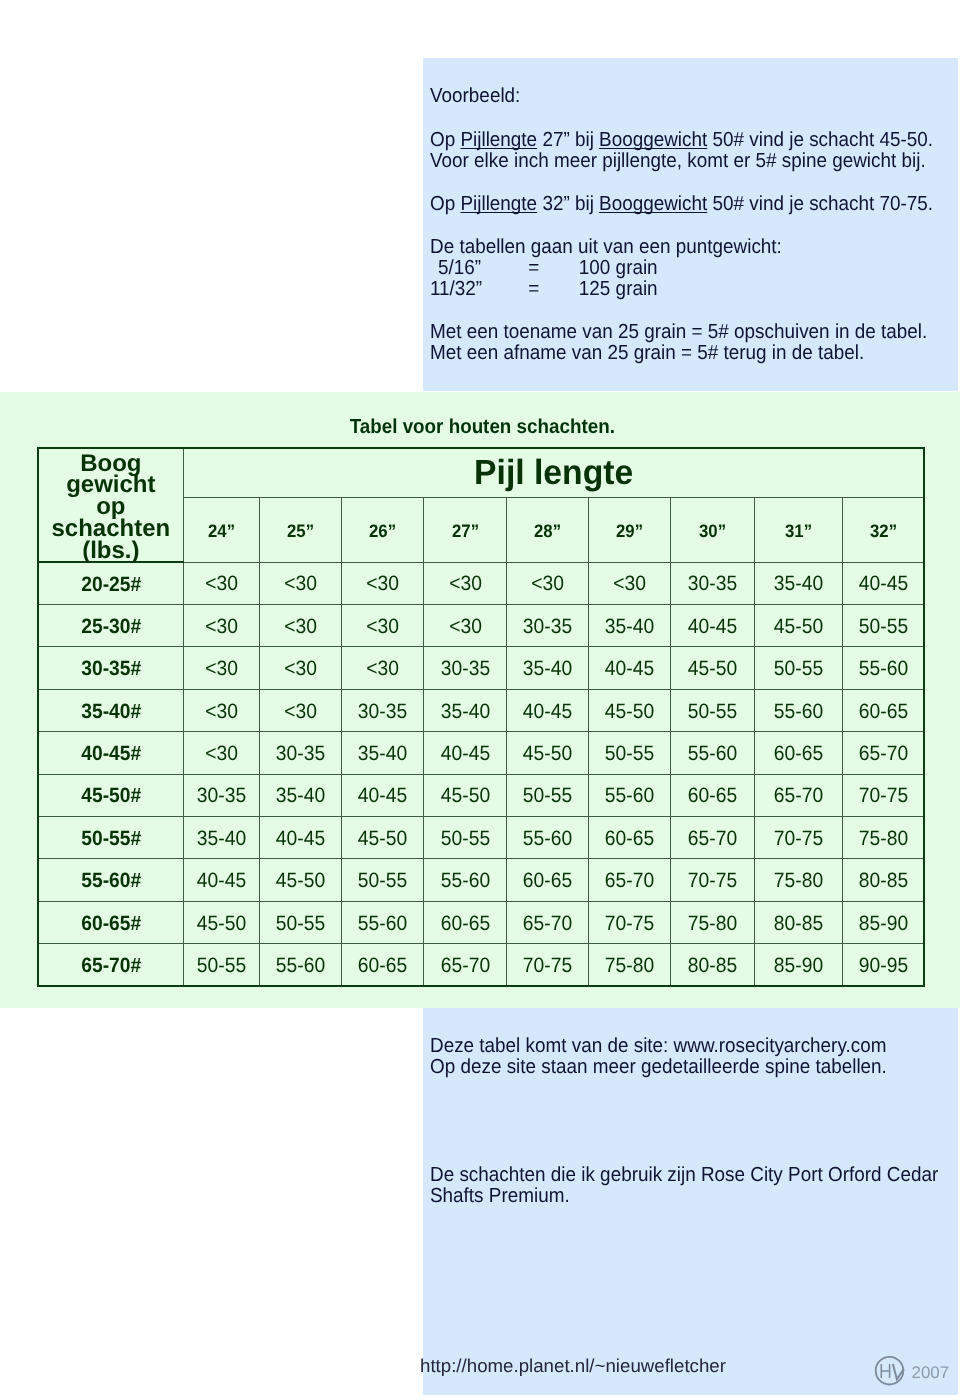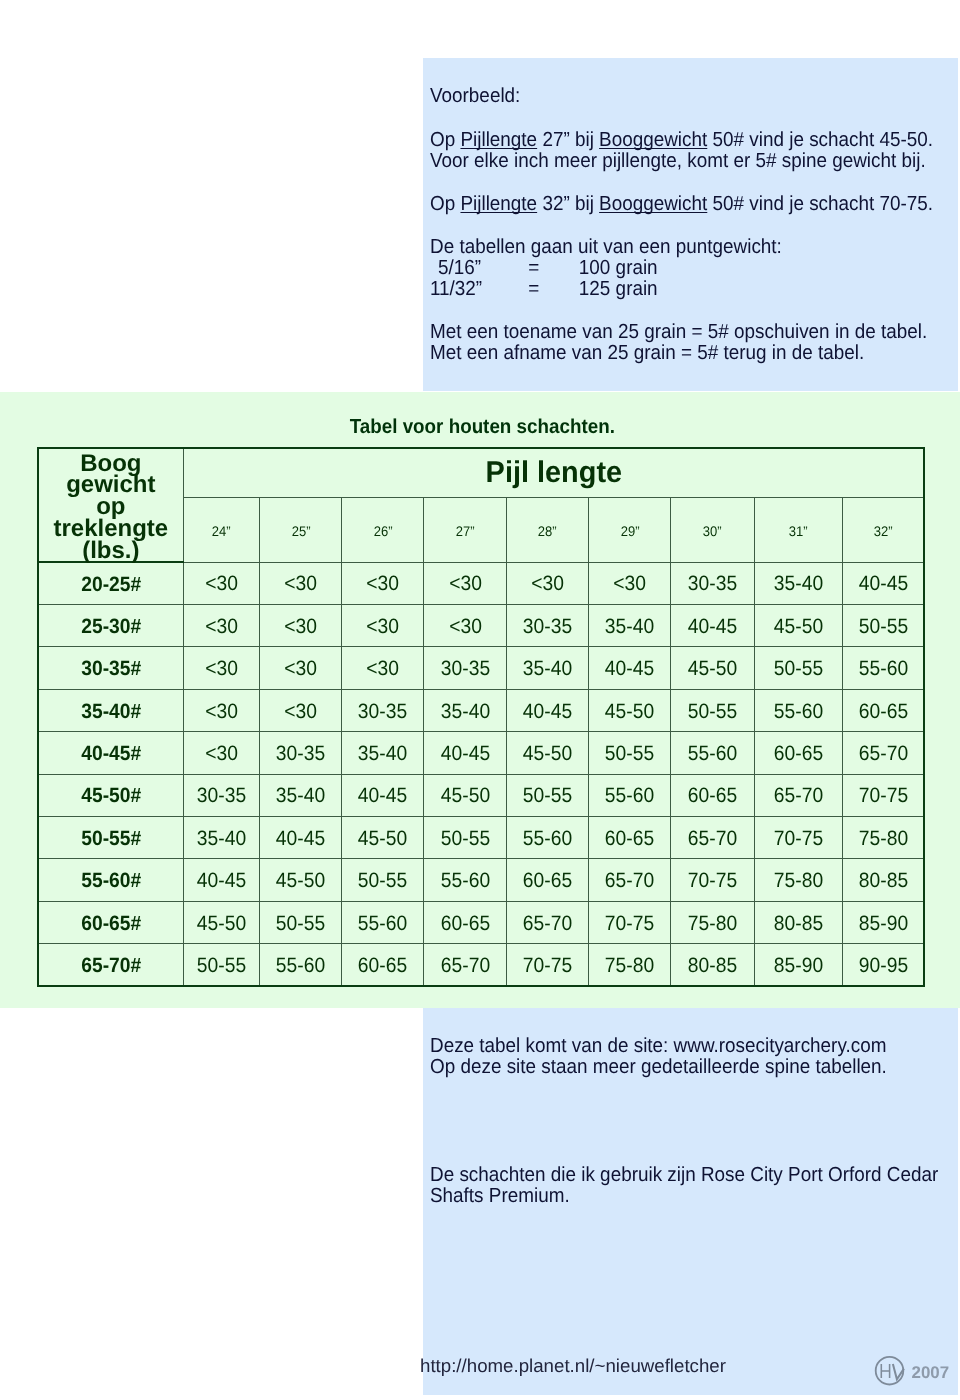--- a/index.html
+++ b/index.html
@@ -37,38 +37,38 @@
        border-collapse:collapse;table-layout:fixed;width:888px;}
   #spine-table td{border:1px solid #3d5c44;
        color:#063206;text-align:center;vertical-align:middle;
        padding:0;font-size:19px;box-sizing:border-box;}
   #spine-table .outer-l{border-left:2px solid #0a3d12;}
   #spine-table .outer-t{border-top:2px solid #0a3d12;}
   #spine-table .outer-r{border-right:2px solid #0a3d12;}
   #spine-table .outer-b{border-bottom:2px solid #0a3d12;}
   #spine-table .rowhdr{font-weight:bold;font-size:24px;line-height:21.7px;height:100.5px;padding-top:4px;}
   #spine-table .rowhdr span{display:block;}
-  #spine-table .grouphdr{font-weight:bold;font-size:30px;height:44px;}
+  #spine-table .grouphdr{font-weight:bold;font-size:35px;height:44px;}
   #spine-table .grouphdr span{display:inline-block;transform:scaleX(0.963);}
-  #spine-table .colhdr{font-weight:normal;font-size:14px;height:56.5px;padding-top:2px;vertical-align:middle;}
+  #spine-table .colhdr{font-weight:bold;font-size:18px;height:56.5px;padding-top:2px;vertical-align:middle;}
   #spine-table .rowlabel{font-weight:bold;font-size:20.7px;height:42.4px;padding-top:2px;}
   #spine-table .datacell{font-weight:normal;font-size:20.7px;padding-top:2px;}
   #spine-table .sq{display:inline-block;transform:scaleX(0.932);}
 
   
   #notes-panel{position:absolute;left:423px;top:1008px;width:534.5px;height:387px;
        background:#d6e8fc;}
   .bluetext2{position:absolute;left:430px;color:#0e1233;font-size:20.3px;
        white-space:pre;line-height:21px;
        transform:scaleX(0.9315);transform-origin:0 0;}
   #footer-url{position:absolute;left:420px;top:1355px;color:#22253d;
        font-size:18.7px;white-space:pre;}
   #footer-logo{position:absolute;left:872px;top:1352px;}
   #footer-year{position:absolute;left:911.5px;top:1362.5px;color:#8e9bab;
-       font-size:16.9px;font-weight:bold;}
+       font-size:16.9px;}
 </style>
 </head>
 <body>
 
 <div class="page">
 
   <div id="intro-panel"></div>
 
   <div class="bluetext" style="top:86px">Voorbeeld:</div>
 
@@ -99,21 +99,21 @@
         <col style="width:83.3px">
         <col style="width:88.5px">
       <col style="width:81.7px">
     </colgroup>
     <tbody id="spine-tbody">
         <tr>
           <td class="rowhdr outer-l outer-t outer-b" rowspan="2">
             <span>
               <span>Boog gewicht</span>
               <span>op</span>
-              <span>treklengte</span>
+              <span>schachten</span>
               <span>(lbs.)</span>
             </span>
           </td>
           <td class="grouphdr outer-t outer-r" colspan="9"><span>Pijl lengte</span></td>
         </tr>
         <tr>
           <td class="colhdr"><span class="sq">24”</span></td>
           <td class="colhdr"><span class="sq">25”</span></td>
           <td class="colhdr"><span class="sq">26”</span></td>
           <td class="colhdr"><span class="sq">27”</span></td>

